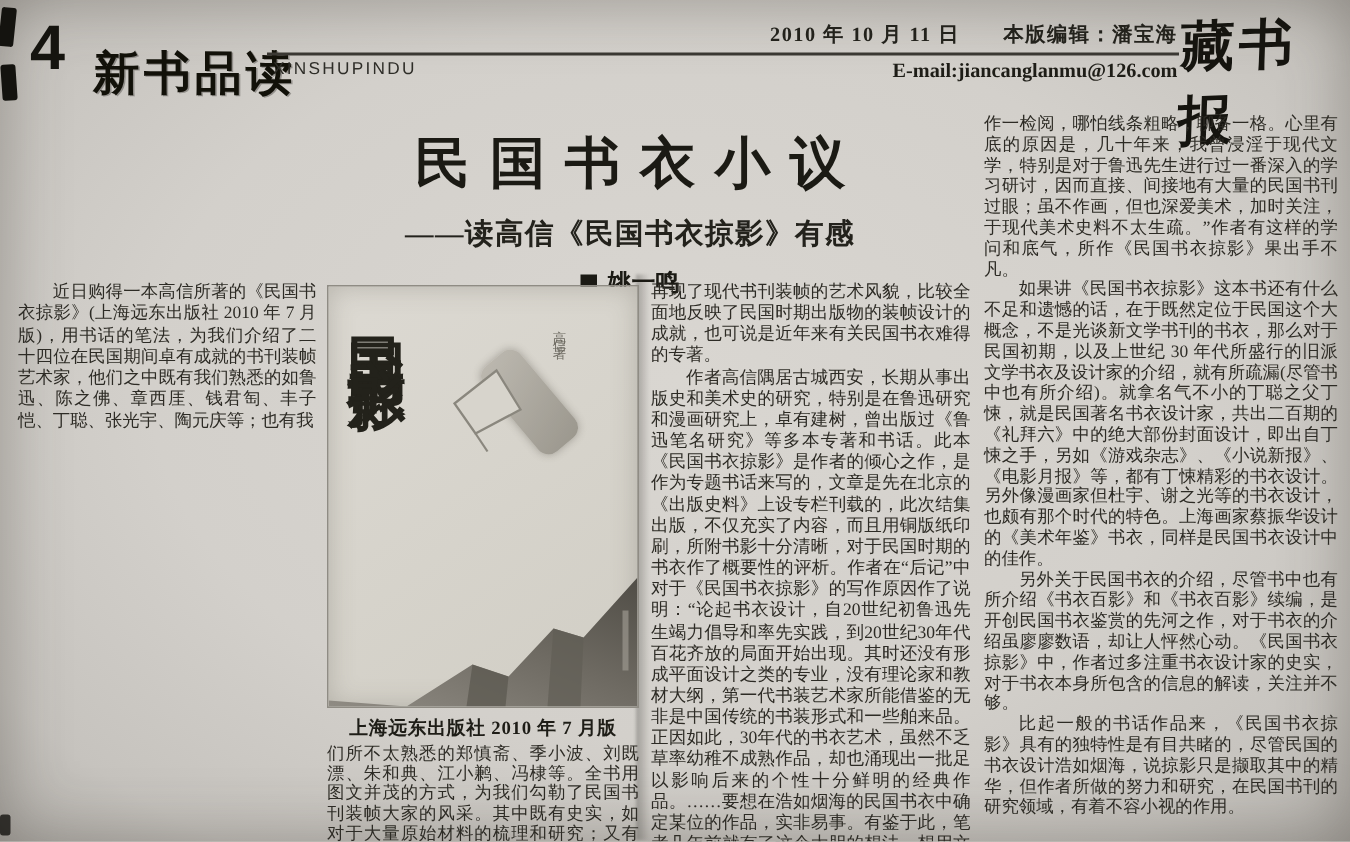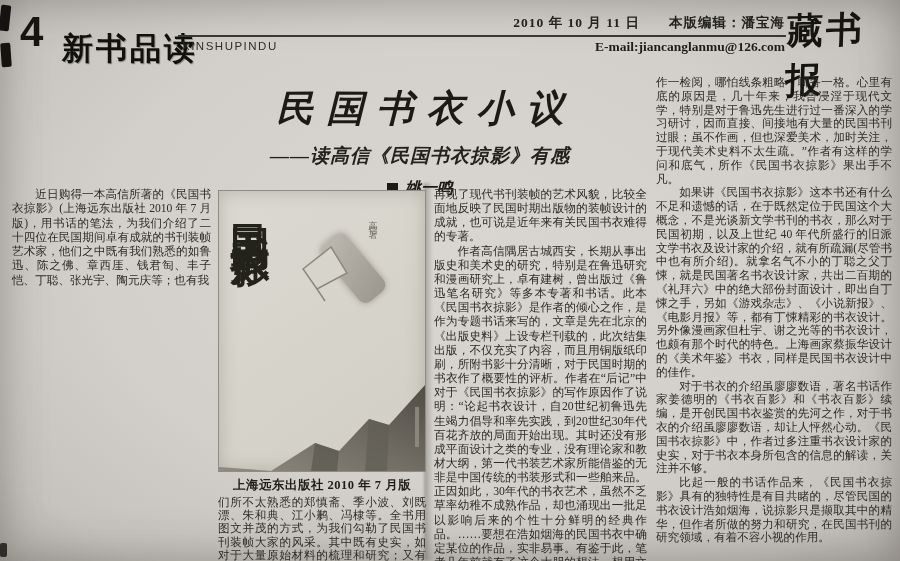--- a/index.html
+++ b/index.html
@@ -22,21 +22,21 @@
   .masthead{position:absolute;left:62px;top:12px;font-size:31px;font-weight:900;letter-spacing:3px;
     color:#121109;font-family:"Liberation Sans","DejaVu Sans",sans-serif;text-shadow:1px 1px 0 rgba(40,38,34,.35);margin-top:16px;}
   .pinyin{position:absolute;left:182px;top:40px;font-size:11.5px;letter-spacing:1.5px;color:#2e2d28;
     font-family:"Liberation Sans","DejaVu Sans",sans-serif;}
   .header-rule{position:absolute;left:178px;top:35px;width:608px;height:1.5px;background:#3a3833;}
   .date-line{position:absolute;top:14px;right:115px;font-size:13.5px;font-weight:600;letter-spacing:1px;color:#23221c;}
   .email-line{position:absolute;top:39px;right:115px;font-size:13.5px;font-weight:700;color:#1e1d17;text-align:right;}
   .calligraphy{position:absolute;right:6px;top:6px;width:108px;font-size:36px;font-weight:700;letter-spacing:3px;
     color:#15140f;transform:rotate(-2deg) skewX(-4deg);font-family:"DejaVu Serif",serif;}
   
-  .title-block{position:absolute;left:180px;top:84px;width:480px;text-align:center;font-style:italic;}
+  .title-block{position:absolute;left:180px;top:84px;width:480px;text-align:center;}
   .main-title{font-size:37px;font-weight:700;letter-spacing:13px;padding-left:13px;color:#1b1a14;}
   .subtitle{margin-top:9px;font-size:19px;font-weight:600;letter-spacing:1px;color:#23221c;}
   .byline{margin-top:9px;font-size:16px;font-weight:700;color:#1b1a14;}
   .byline-marker{display:inline-block;width:11px;height:11px;background:#1b1a14;margin-right:7px;vertical-align:-1px;}
   
   .col{position:absolute;text-align:justify;color:#2d2b25;}
   .col p{margin:0;}
   .col p.indent{text-indent:2em;}
   #col1{left:12px;top:188px;width:199px;font-size:11.6px;line-height:14.3px;}
   #col3{left:434px;top:188px;width:213px;font-size:11.7px;line-height:14.15px;}
@@ -114,18 +114,18 @@
       </div>
   </div>
 
   <div class="col" id="col3">
       <p>再现了现代书刊装帧的艺术风貌，比较全面地反映了民国时期出版物的装帧设计的成就，也可说是近年来有关民国书衣难得的专著。</p>
       <p class="indent">作者高信隅居古城西安，长期从事出版史和美术史的研究，特别是在鲁迅研究和漫画研究上，卓有建树，曾出版过《鲁迅笔名研究》等多本专著和书话。此本《民国书衣掠影》是作者的倾心之作，是作为专题书话来写的，文章是先在北京的《出版史料》上设专栏刊载的，此次结集出版，不仅充实了内容，而且用铜版纸印刷，所附书影十分清晰，对于民国时期的书衣作了概要性的评析。作者在“后记”中对于《民国书衣掠影》的写作原因作了说明：“论起书衣设计，自20世纪初鲁迅先生竭力倡导和率先实践，到20世纪30年代百花齐放的局面开始出现。其时还没有形成平面设计之类的专业，没有理论家和教材大纲，第一代书装艺术家所能借鉴的无非是中国传统的书装形式和一些舶来品。正因如此，30年代的书衣艺术，虽然不乏草率幼稚不成熟作品，却也涌现出一批足以影响后来的个性十分鲜明的经典作品。……要想在浩如烟海的民国书衣中确定某位的作品，实非易事。有鉴于此，笔者几年前就有了这个大胆的想法，想用文字把民国书衣设计家</p>
     </div>
 
   <div class="col" id="col4">
       <p>作一检阅，哪怕线条粗略，聊备一格。心里有底的原因是，几十年来，我曾浸淫于现代文学，特别是对于鲁迅先生进行过一番深入的学习研讨，因而直接、间接地有大量的民国书刊过眼；虽不作画，但也深爱美术，加时关注，于现代美术史料不太生疏。”作者有这样的学问和底气，所作《民国书衣掠影》果出手不凡。</p>
-      <p class="indent">如果讲《民国书衣掠影》这本书还有什么不足和遗憾的话，在于既然定位于民国这个大概念，不是光谈新文学书刊的书衣，那么对于民国初期，以及上世纪 40 年代所盛行的旧派文学书衣及设计家的介绍，就有所疏漏(尽管书中也有所介绍)。就拿名气不小的丁聪之父丁悚，就是民国著名书衣设计家，共出二百期的《礼拜六》中的绝大部份封面设计，即出自丁悚之手，另如《游戏杂志》、《小说新报》、《电影月报》等，都有丁悚精彩的书衣设计。另外像漫画家但杜宇、谢之光等的书衣设计，也颇有那个时代的特色。上海画家蔡振华设计的《美术年鉴》书衣，同样是民国书衣设计中的佳作。</p>
-      <p class="indent">对于书衣的介绍虽廖廖数语，著名书话作家姜德明的《书衣百影》和《书衣百影》续编，是开创民国书衣鉴赏的先河之作，对于书衣的介绍虽廖廖数语，却让人怦然心动。《民国书衣掠影》中，作者过多注重书衣设计家的史实，对于书衣本身所包含的信息的解读，关注并不够。</p>
+      <p class="indent">如果讲《民国书衣掠影》这本书还有什么不足和遗憾的话，在于既然定位于民国这个大概念，不是光谈新文学书刊的书衣，那么对于民国初期，以及上世纪 30 年代所盛行的旧派文学书衣及设计家的介绍，就有所疏漏(尽管书中也有所介绍)。就拿名气不小的丁聪之父丁悚，就是民国著名书衣设计家，共出二百期的《礼拜六》中的绝大部份封面设计，即出自丁悚之手，另如《游戏杂志》、《小说新报》、《电影月报》等，都有丁悚精彩的书衣设计。另外像漫画家但杜宇、谢之光等的书衣设计，也颇有那个时代的特色。上海画家蔡振华设计的《美术年鉴》书衣，同样是民国书衣设计中的佳作。</p>
+      <p class="indent">另外关于民国书衣的介绍，尽管书中也有所介绍《书衣百影》和《书衣百影》续编，是开创民国书衣鉴赏的先河之作，对于书衣的介绍虽廖廖数语，却让人怦然心动。《民国书衣掠影》中，作者过多注重书衣设计家的史实，对于书衣本身所包含的信息的解读，关注并不够。</p>
       <p class="indent">比起一般的书话作品来，《民国书衣掠影》具有的独特性是有目共睹的，尽管民国的书衣设计浩如烟海，说掠影只是撷取其中的精华，但作者所做的努力和研究，在民国书刊的研究领域，有着不容小视的作用。</p>
     </div>
 
 </div>
 
 </body></html>

